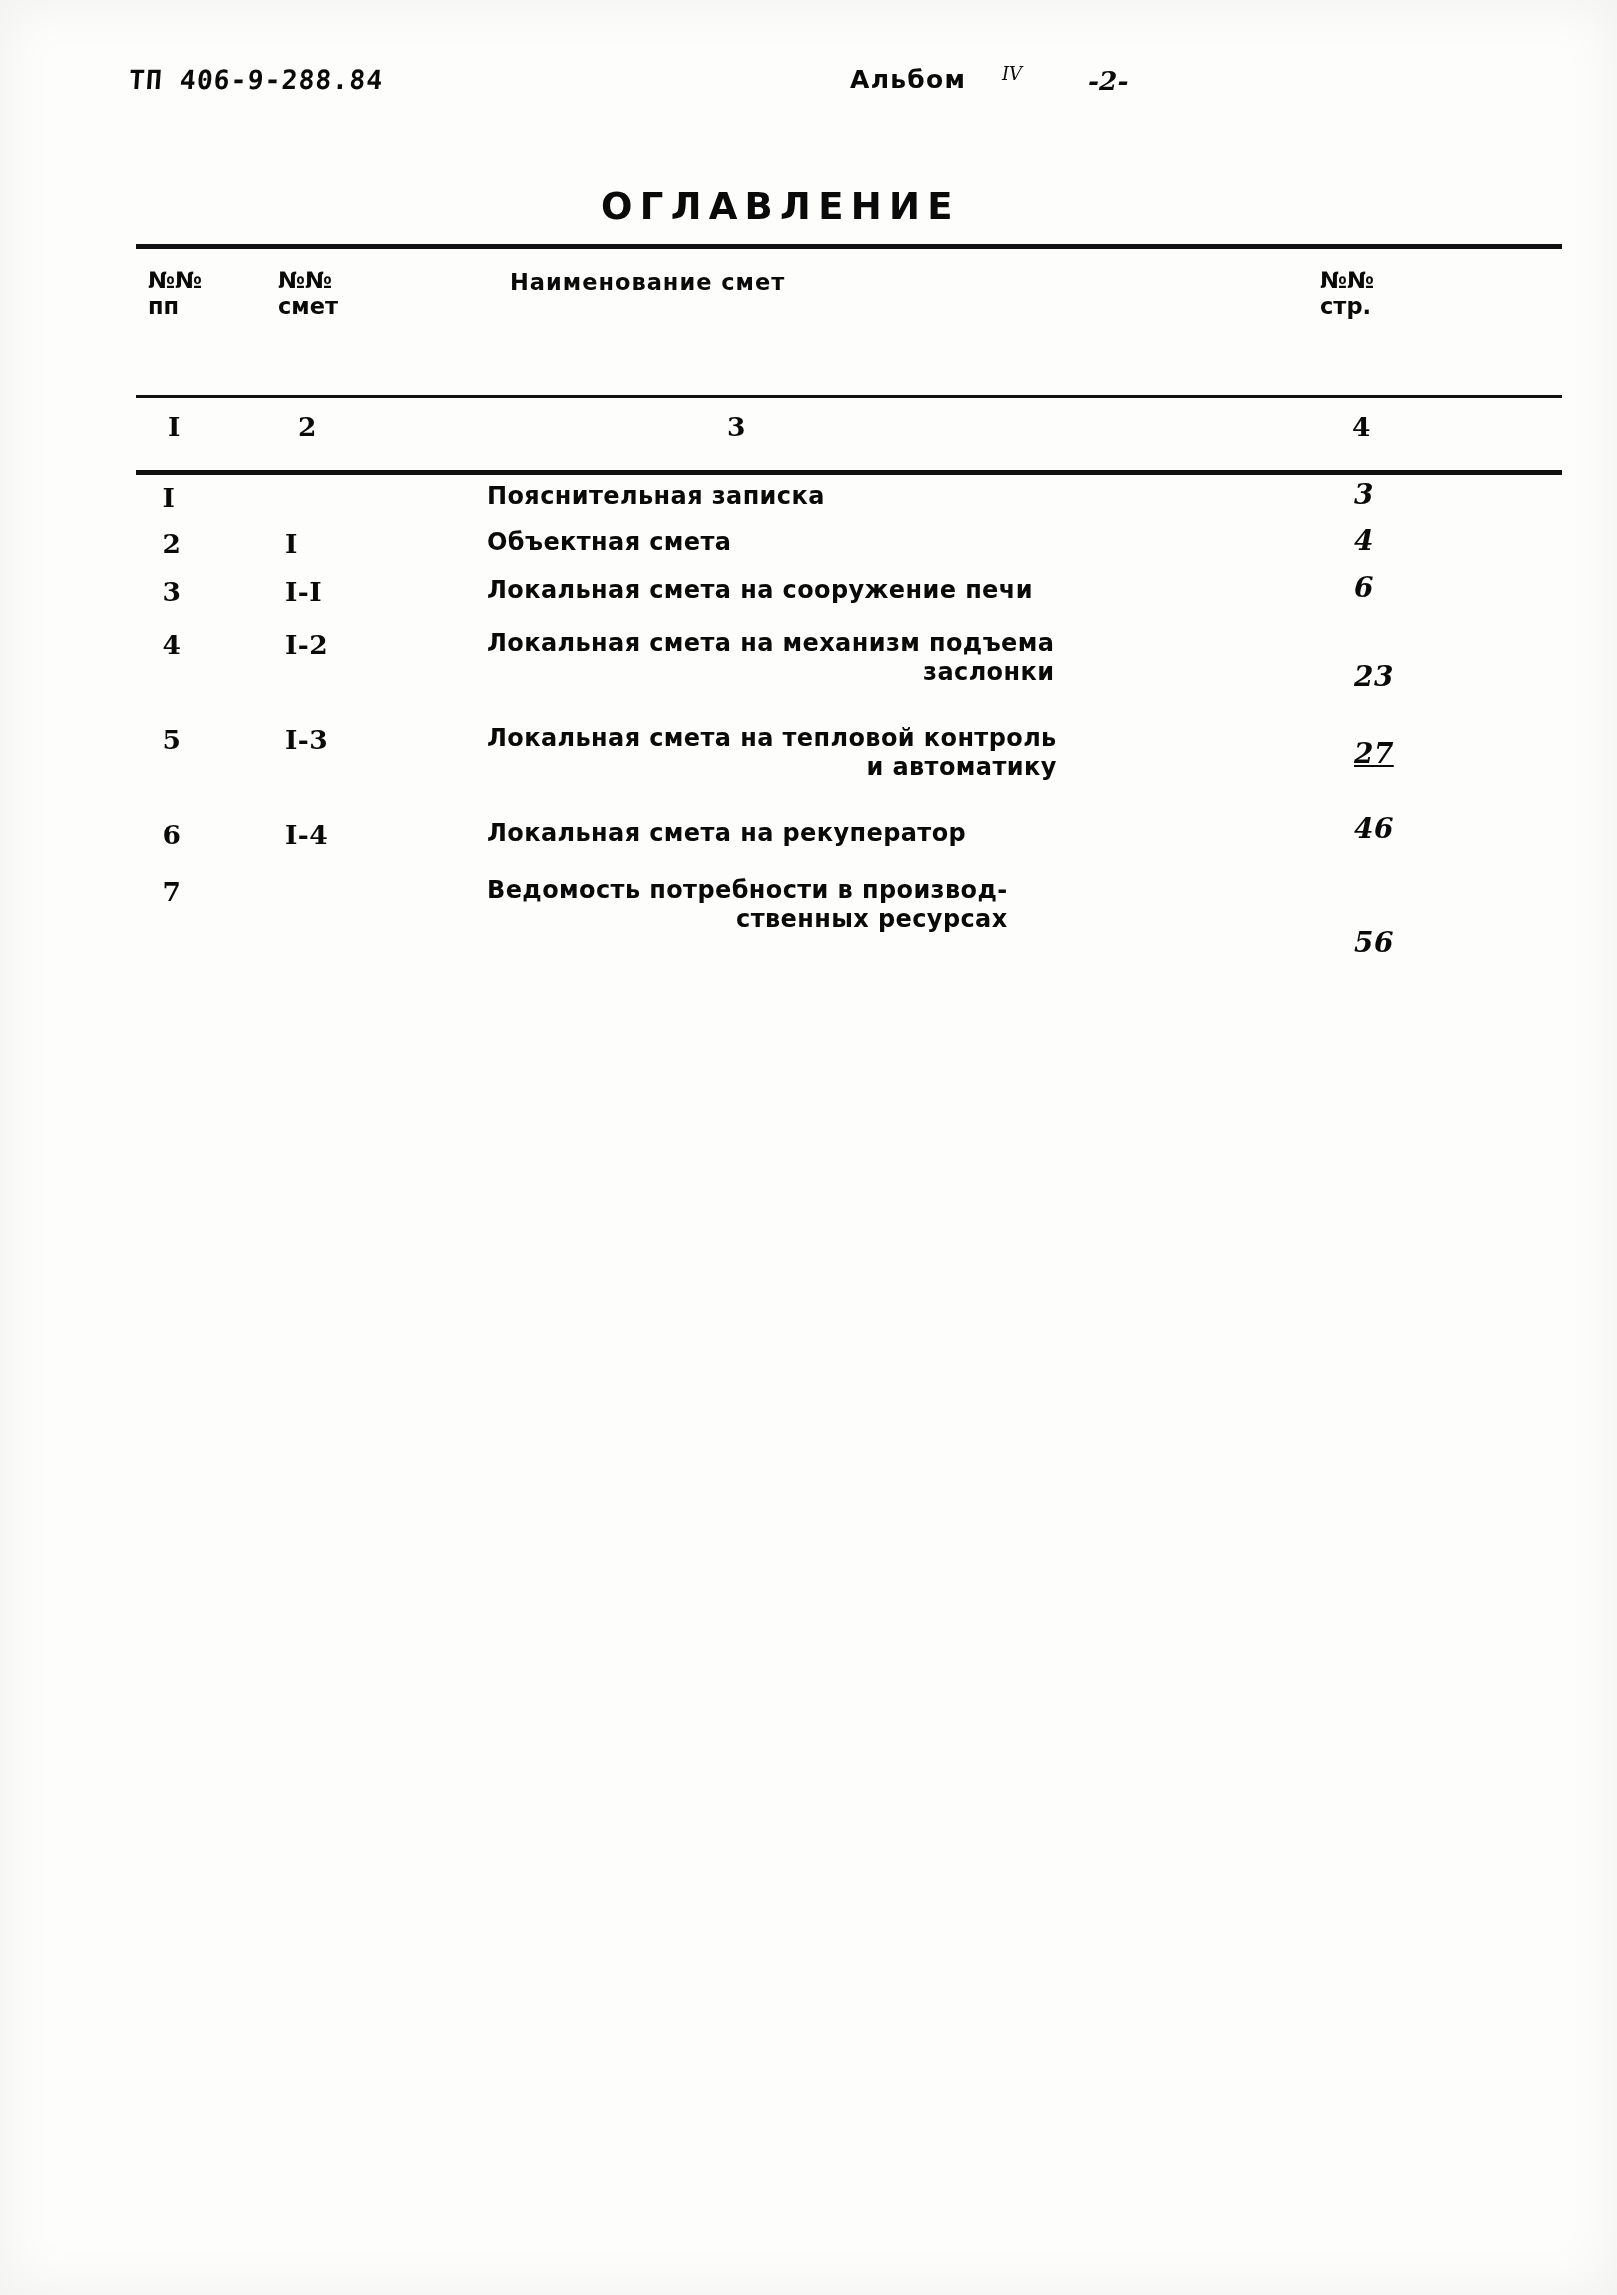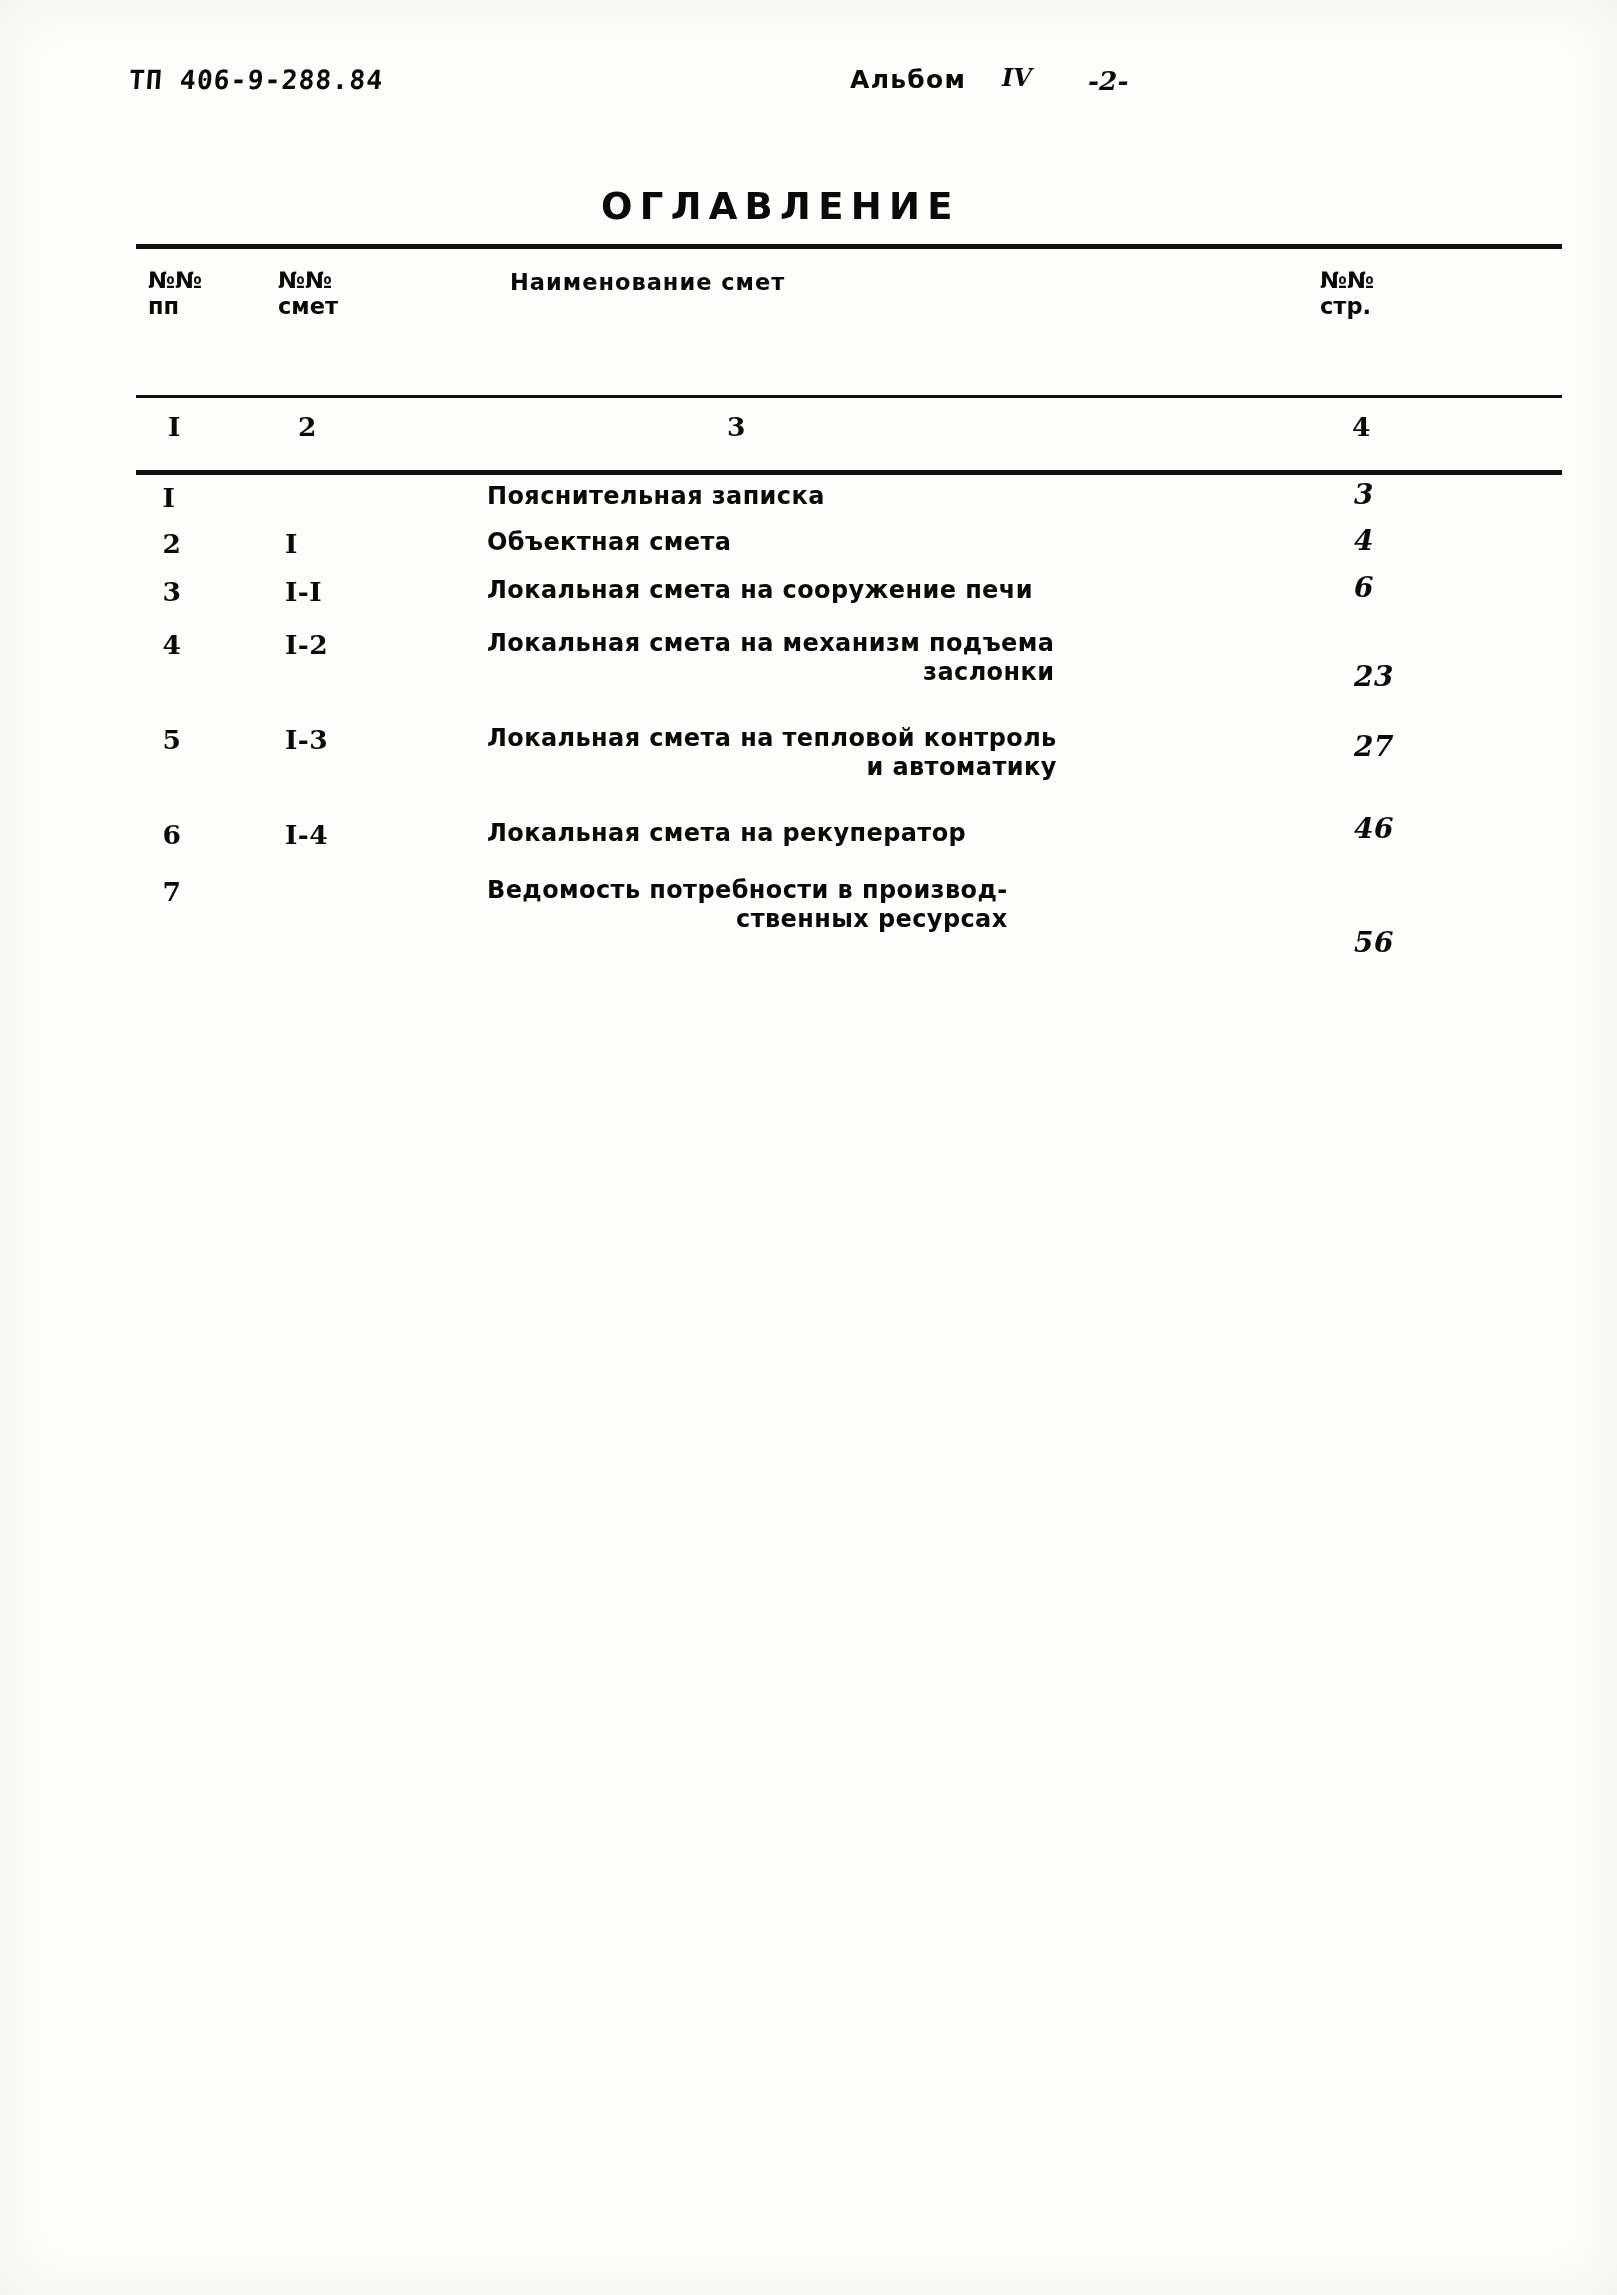--- a/index.html
+++ b/index.html
@@ -61,23 +61,23 @@
     font-weight: 600;
     letter-spacing: 1.3px;
     white-space: nowrap;
     text-align: center;
   }
   .album-num {
     position: absolute;
     left: 873px;
     top: -1.3px;
     font-family: "DejaVu Serif", serif;
-    font-size: 24px;
+    font-size: 18px;
     font-style: italic;
-    font-weight: 700;
+    font-weight: 400;
     white-space: nowrap;
   }
   .page-num {
     position: absolute;
     left: 959px;
     top: 1.3px;
     font-family: "DejaVu Serif", serif;
     font-size: 26.5px;
     font-style: italic;
     font-weight: 600;
@@ -228,21 +228,21 @@
           <div class="cell c-est">I-2</div>
           <div class="cell c-name">Локальная смета на механизм подъема
 заслонки</div>
           <div class="cell c-pg" style="top: 14.6px; margin-top: 16px;">23</div>
         </div>
         <div class="row" style="top: 242px;">
           <div class="cell c-np">5</div>
           <div class="cell c-est">I-3</div>
           <div class="cell c-name">Локальная смета на тепловой контроль
 и автоматику</div>
-          <div class="cell c-pg" style="top: 6px;">27</div>
+          <div class="cell c-pg" style="top: 13px; text-decoration: underline;">27</div>
         </div>
         <div class="row" style="top: 337px;">
           <div class="cell c-np">6</div>
           <div class="cell c-est">I-4</div>
           <div class="cell c-name">Локальная смета на рекуператор</div>
           <div class="cell c-pg" style="top: -6.6px;">46</div>
         </div>
         <div class="row" style="top: 394px;">
           <div class="cell c-np">7</div>
           <div class="cell c-est"></div>

